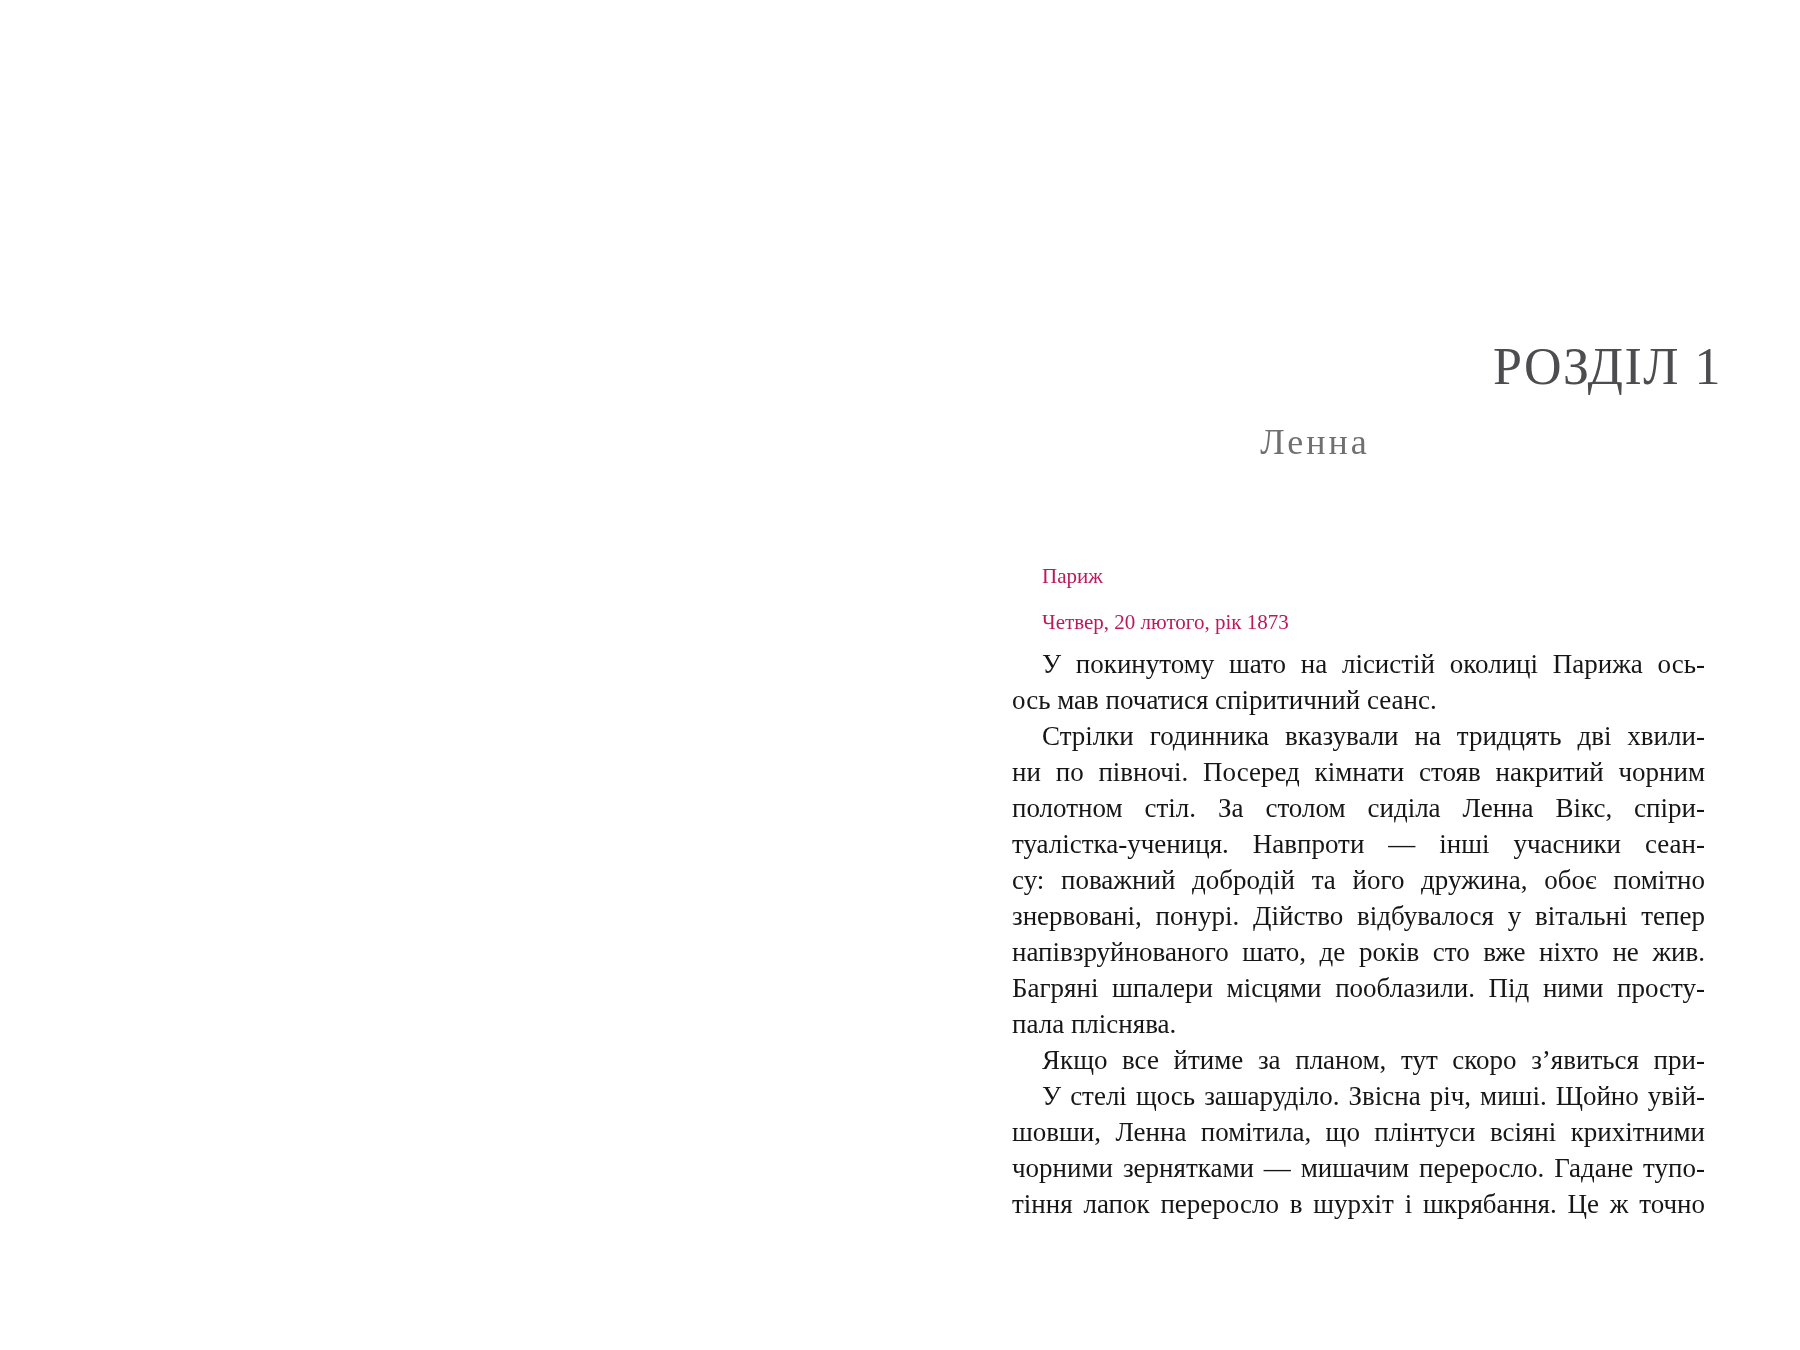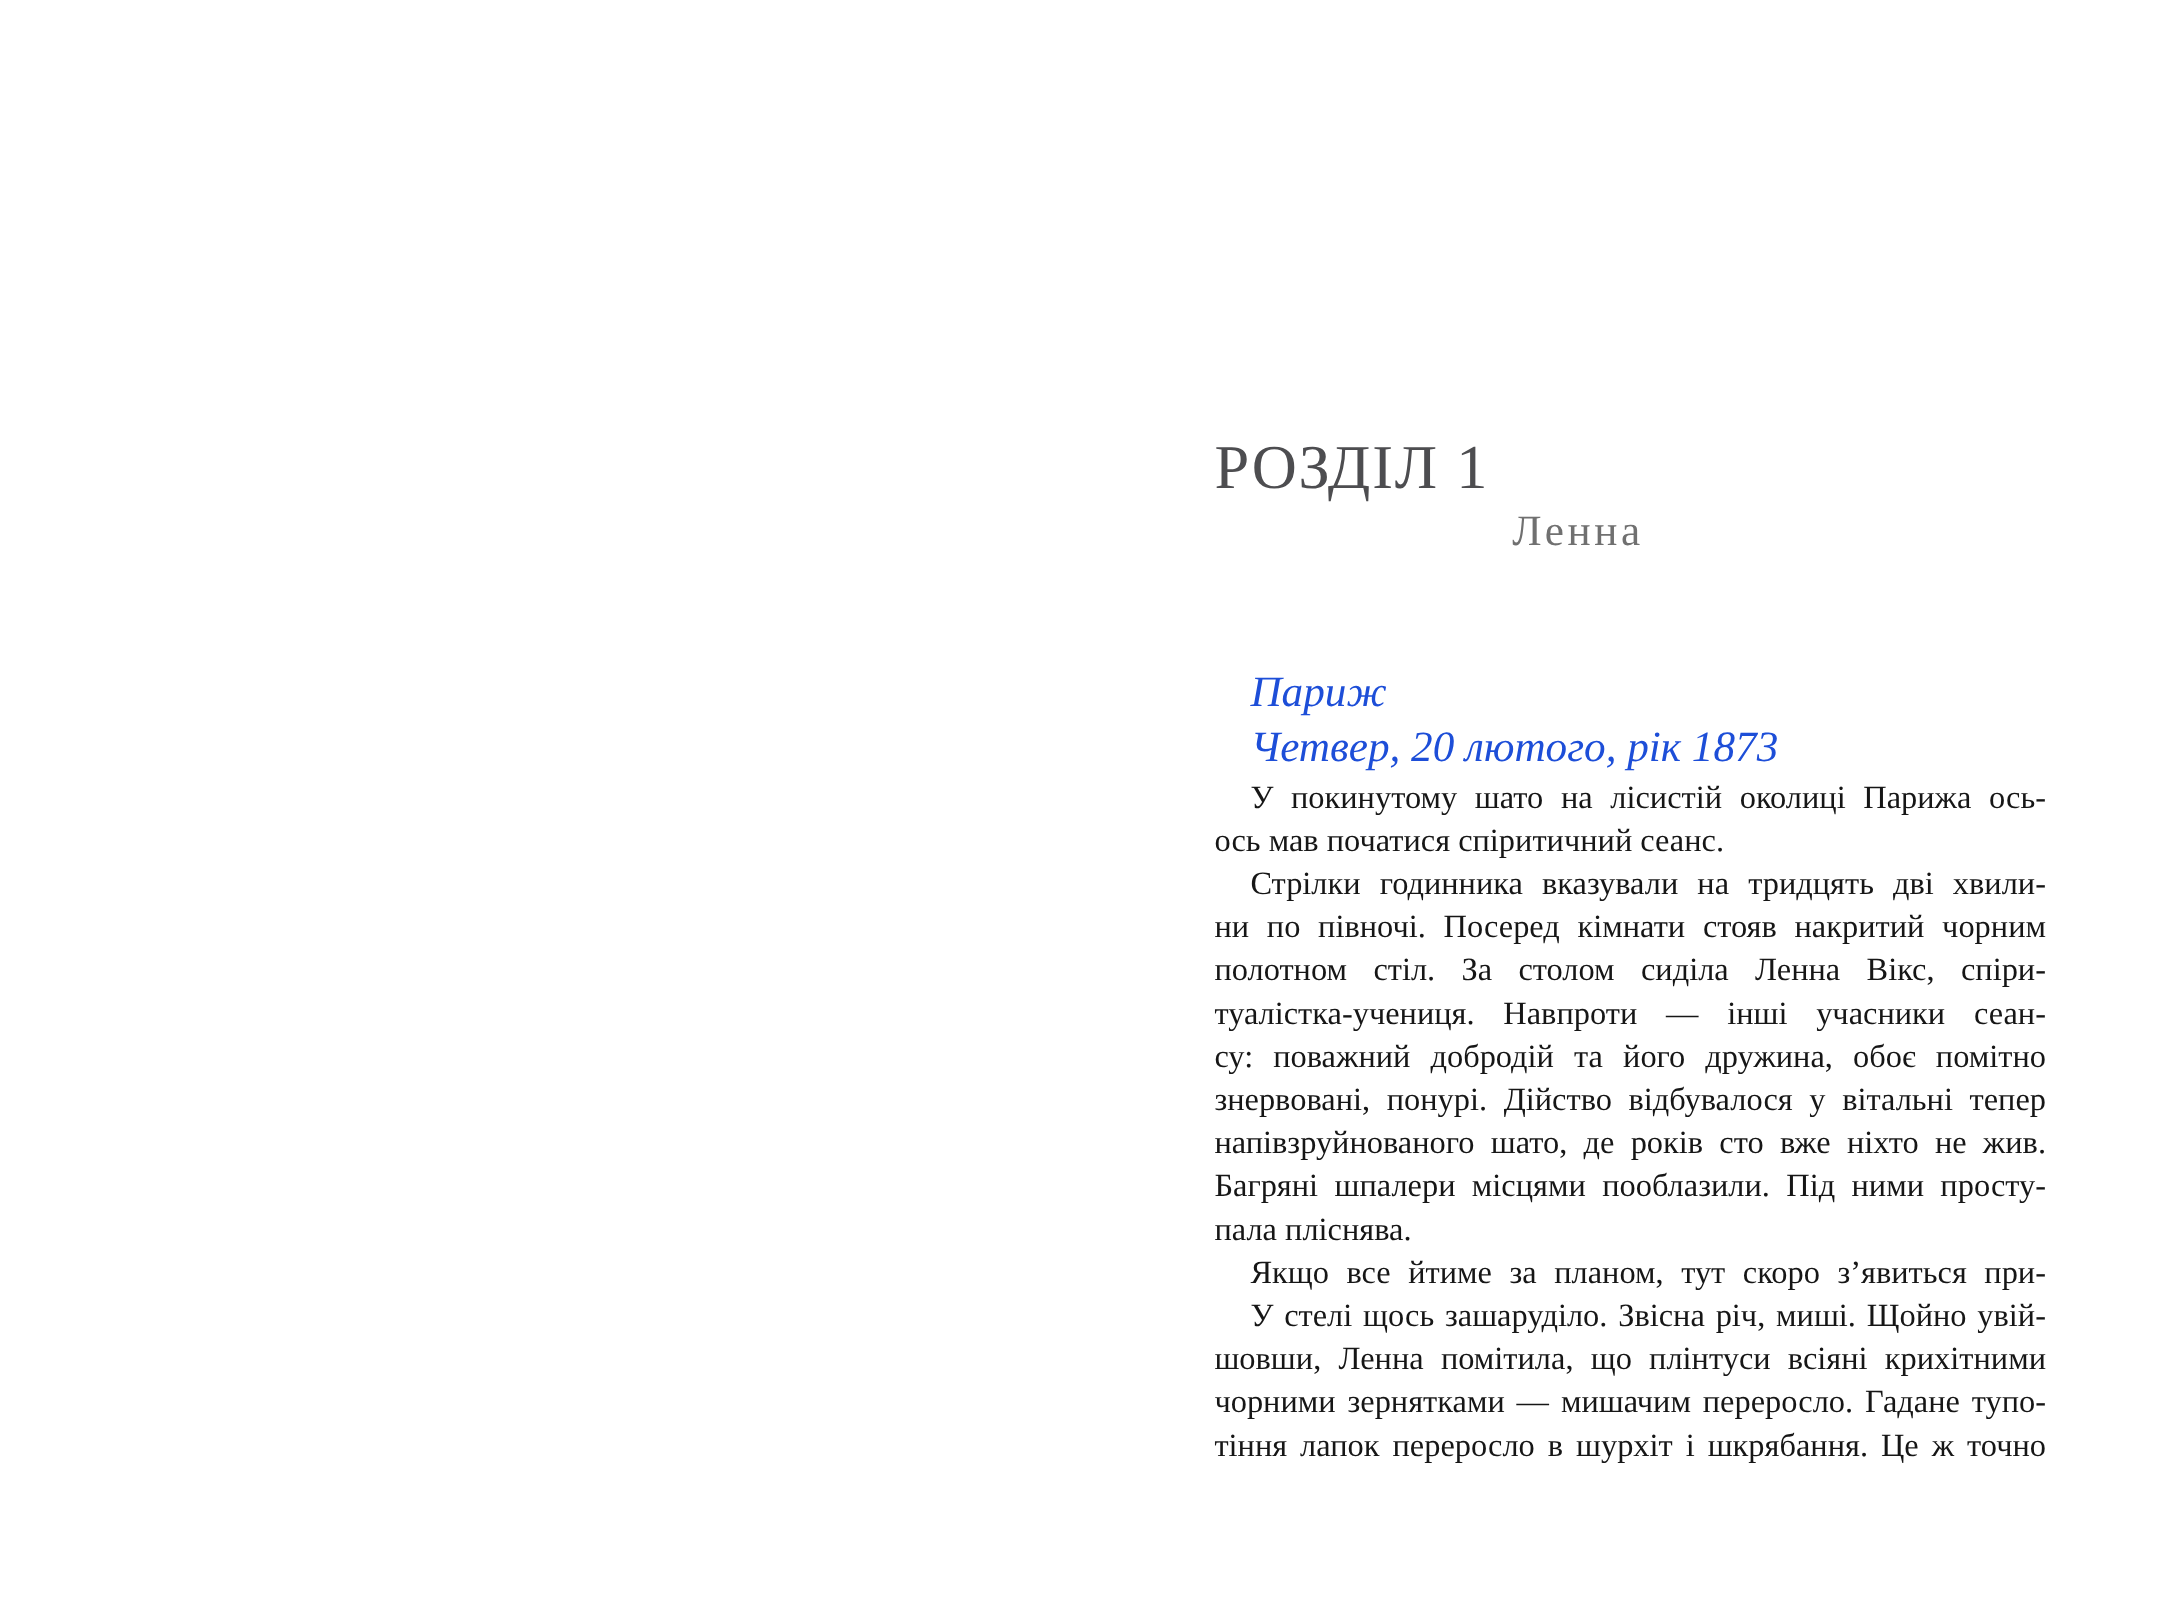--- a/index.html
+++ b/index.html
@@ -13,51 +13,49 @@
     height: 1350px;
     background: #ffffff;
     overflow: hidden;
     font-family: "Liberation Serif", "DejaVu Serif", serif;
   }
   .chapter-title {
     position: absolute;
     left: 1012px;
     top: 338px;
     width: 710px;
-    text-align: left;
+    text-align: right;
     font-size: 52px;
     line-height: 58px;
     font-weight: 400;
     color: #4d4d50;
     letter-spacing: 1.5px;
     white-space: nowrap;
-    margin-top: 24px;
   }
   .chapter-subtitle {
     position: absolute;
     left: 960px;
     top: 421px;
     width: 710px;
     text-align: center;
     font-size: 36px;
     line-height: 42px;
     font-weight: 400;
     color: #707070;
     letter-spacing: 3px;
     white-space: nowrap;
   }
   .dateline {
     position: absolute;
     left: 1042px;
     top: 553px;
     width: 663px;
-    font-style: italic;
-    font-size: 36px;
+    font-size: 21px;
     line-height: 46px;
-    color: #1d4ed8;
+    color: #be185d;
   }
   .body-block {
     position: absolute;
     left: 1012px;
     top: 646px;
     width: 693px;
     font-size: 27px;
     line-height: 36px;
     color: #161616;
   }

